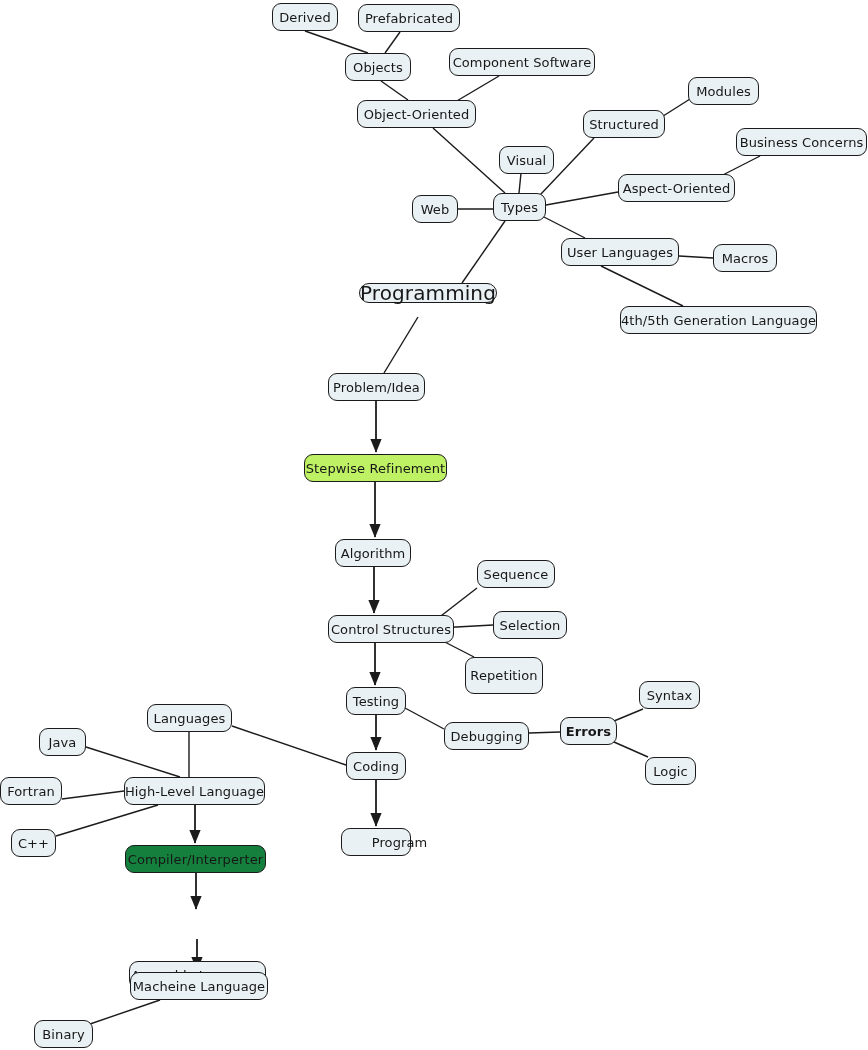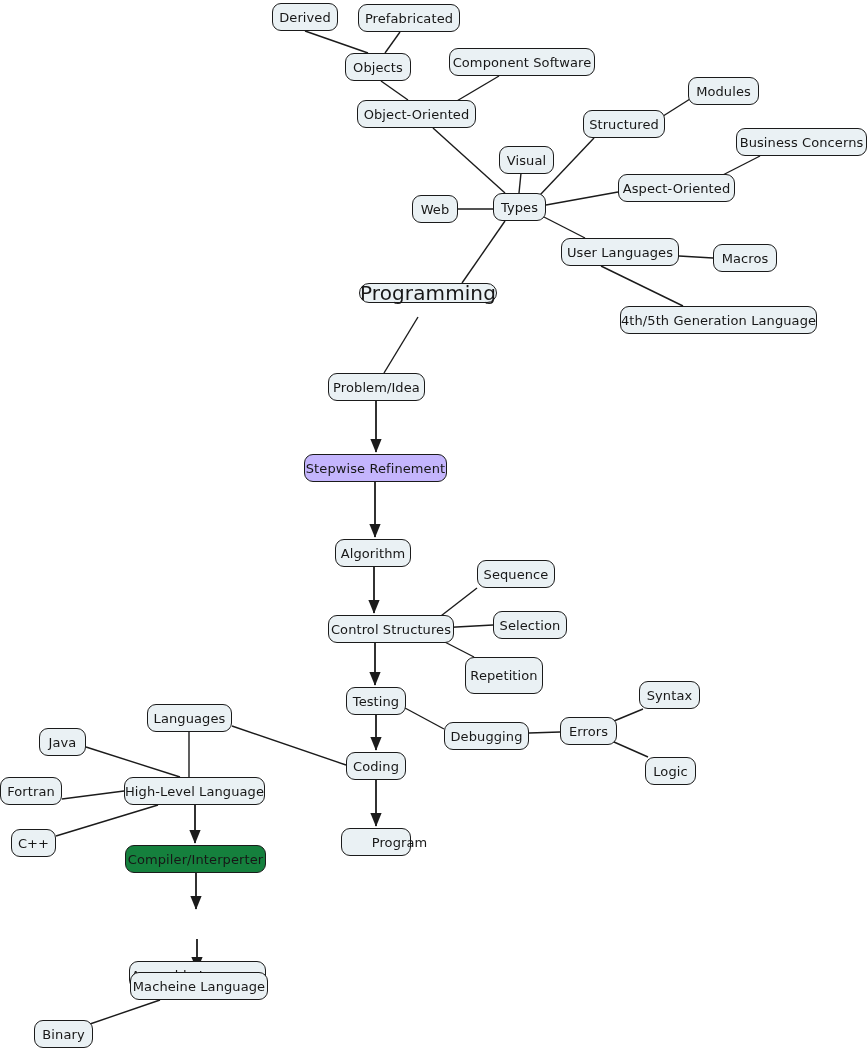--- a/index.html
+++ b/index.html
@@ -114,29 +114,29 @@
       <div class="node" style="left: 688px; top: 77px; width: 71px; height: 28px; background: rgb(234, 241, 244); border-color: rgb(27, 27, 27);">Modules</div>
       <div class="node" style="left: 736px; top: 128px; width: 131px; height: 28px; background: rgb(234, 241, 244); border-color: rgb(27, 27, 27);">Business Concerns</div>
       <div class="node" style="left: 618px; top: 174px; width: 117px; height: 28px; background: rgb(234, 241, 244); border-color: rgb(27, 27, 27);">Aspect-Oriented</div>
       <div class="node" style="left: 493px; top: 193px; width: 53px; height: 28px; background: rgb(234, 241, 244); border-color: rgb(27, 27, 27);">Types</div>
       <div class="node" style="left: 412px; top: 195px; width: 46px; height: 28px; background: rgb(234, 241, 244); border-color: rgb(27, 27, 27);">Web</div>
       <div class="node" style="left: 561px; top: 238px; width: 118px; height: 28px; background: rgb(234, 241, 244); border-color: rgb(27, 27, 27);">User Languages</div>
       <div class="node" style="left: 713px; top: 244px; width: 64px; height: 28px; background: rgb(234, 241, 244); border-color: rgb(27, 27, 27);">Macros</div>
       <div class="node" style="left: 620px; top: 306px; width: 197px; height: 28px; background: rgb(234, 241, 244); border-color: rgb(27, 27, 27);">4th/5th Generation Language</div>
       <div class="node big" style="left: 359px; top: 283px; width: 138px; height: 20px; background: rgb(234, 241, 244); border-color: rgb(27, 27, 27);">Programming</div>
       <div class="node" style="left: 328px; top: 373px; width: 97px; height: 28px; background: rgb(234, 241, 244); border-color: rgb(27, 27, 27);">Problem/Idea</div>
-      <div class="node" style="left: 304px; top: 454px; width: 143px; height: 28px; background: #c4b5fd; border-color: rgb(27, 27, 27);">Stepwise Refinement</div>
+      <div class="node" style="left: 304px; top: 454px; width: 143px; height: 28px; background: #bef264; border-color: rgb(27, 27, 27);">Stepwise Refinement</div>
       <div class="node" style="left: 335px; top: 539px; width: 76px; height: 28px; background: rgb(234, 241, 244); border-color: rgb(27, 27, 27);">Algorithm</div>
       <div class="node" style="left: 477px; top: 560px; width: 78px; height: 28px; background: rgb(234, 241, 244); border-color: rgb(27, 27, 27);">Sequence</div>
       <div class="node" style="left: 328px; top: 615px; width: 126px; height: 28px; background: rgb(234, 241, 244); border-color: rgb(27, 27, 27);">Control Structures</div>
       <div class="node" style="left: 493px; top: 611px; width: 74px; height: 28px; background: rgb(234, 241, 244); border-color: rgb(27, 27, 27);">Selection</div>
       <div class="node" style="left: 465px; top: 657px; width: 78px; height: 37px; background: rgb(234, 241, 244); border-color: rgb(27, 27, 27);">Repetition</div>
       <div class="node" style="left: 346px; top: 687px; width: 60px; height: 28px; background: rgb(234, 241, 244); border-color: rgb(27, 27, 27);">Testing</div>
       <div class="node" style="left: 639px; top: 681px; width: 61px; height: 28px; background: rgb(234, 241, 244); border-color: rgb(27, 27, 27);">Syntax</div>
-      <div class="node" style="left: 560px; top: 717px; width: 57px; height: 28px; background: rgb(234, 241, 244); border-color: rgb(27, 27, 27);">Errors</div>
+      <div class="node" style="left: 560px; top: 717px; width: 57px; height: 28px; background: rgb(234, 241, 244); border-color: rgb(27, 27, 27); font-weight: bold;">Errors</div>
       <div class="node" style="left: 444px; top: 722px; width: 85px; height: 28px; background: rgb(234, 241, 244); border-color: rgb(27, 27, 27);">Debugging</div>
       <div class="node" style="left: 645px; top: 757px; width: 51px; height: 28px; background: rgb(234, 241, 244); border-color: rgb(27, 27, 27);">Logic</div>
       <div class="node" style="left: 147px; top: 704px; width: 85px; height: 28px; background: rgb(234, 241, 244); border-color: rgb(27, 27, 27);">Languages</div>
       <div class="node" style="left: 39px; top: 728px; width: 47px; height: 28px; background: rgb(234, 241, 244); border-color: rgb(27, 27, 27);">Java</div>
       <div class="node" style="left: 346px; top: 752px; width: 60px; height: 28px; background: rgb(234, 241, 244); border-color: rgb(27, 27, 27);">Coding</div>
       <div class="node" style="left: 0px; top: 777px; width: 62px; height: 28px; background: rgb(234, 241, 244); border-color: rgb(27, 27, 27);">Fortran</div>
       <div class="node" style="left: 124px; top: 777px; width: 141px; height: 28px; background: rgb(234, 241, 244); border-color: rgb(27, 27, 27);">High-Level Language</div>
       <div class="node" style="left: 11px; top: 829px; width: 45px; height: 28px; background: rgb(234, 241, 244); border-color: rgb(27, 27, 27);">C++</div>
       <div class="node" style="left: 341px; top: 828px; width: 70px; height: 28px; background: rgb(234, 241, 244); border-color: rgb(27, 27, 27); padding-left: 47px;">Program</div>
       <div class="node" style="left: 125px; top: 845px; width: 141px; height: 28px; background: #15803d; border-color: rgb(27, 27, 27);">Compiler/Interperter</div>

